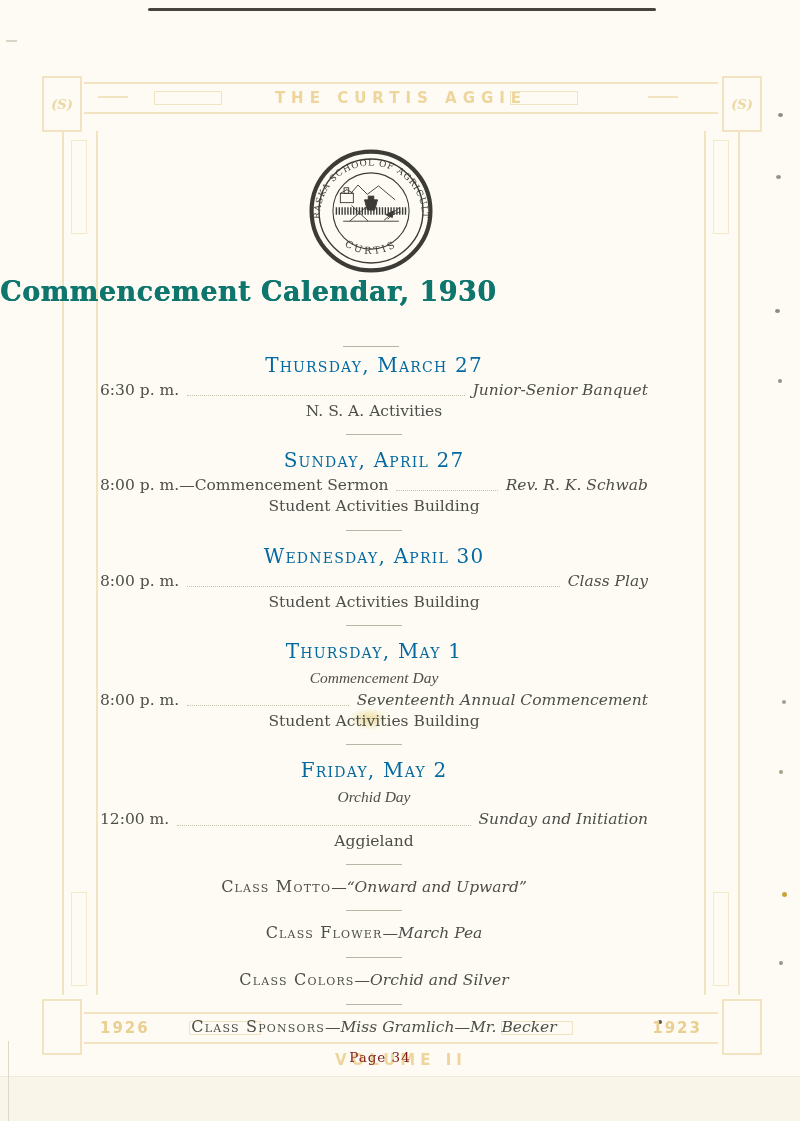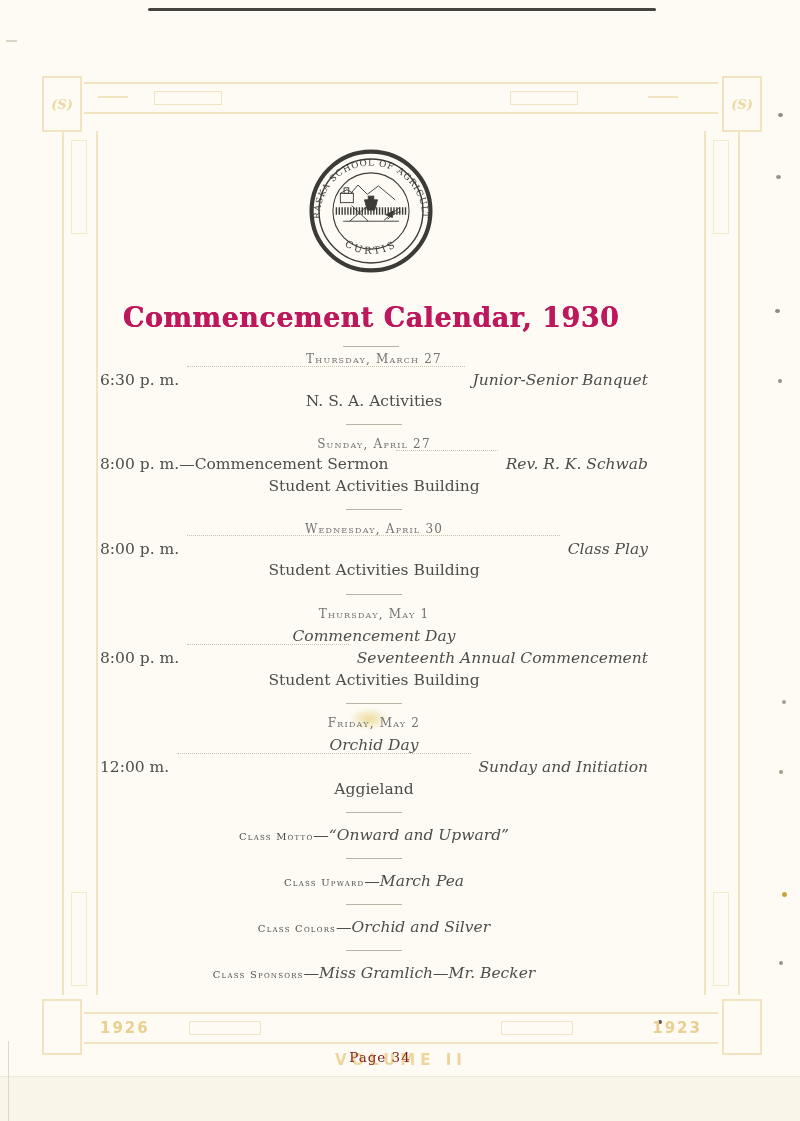--- a/index.html
+++ b/index.html
@@ -51,38 +51,38 @@
     font-weight:700;font-size:15px;letter-spacing:2px;color:#e9cf90;
   }
   .bar-year.left{left:16px;}
   .bar-year.right{right:16px;}
 
   
   .seal{position:absolute;left:306px;top:146px;width:130px;height:130px;}
 
   
   .title{
-    position:absolute;top:302px;left:0;width:742px;text-align:center;
-    font-size:27px;font-weight:700;color:#be185d;letter-spacing:.5px;
+    position:absolute;top:276px;left:0;width:742px;
+    font-size:27px;font-weight:700;color:#0f766e;letter-spacing:.5px;
     text-shadow:.4px 0 currentColor;
   }
   .title-divider{position:absolute;top:346px;left:343px;width:56px;border-bottom:1.5px solid #b7b2a4;}
 
   
   .content{position:absolute;left:100px;top:352px;width:548px;font-size:15.5px;line-height:1.3;text-align:center;}
   .divider{width:56px;border-bottom:1.5px solid #b9b4a6;margin:13px auto 12px auto;}
-  .event-date{font-variant:small-caps;letter-spacing:1.2px;font-size:12px;color:#737373;}
-  .event-subtitle{font-style:italic;margin-top:4px;}
-  .event-row{display:flex;align-items:flex-start;text-align:left;margin-top:2px;}
+  .event-date{font-variant:small-caps;letter-spacing:1.2px;font-size:20px;color:#0369a1;}
+  .event-subtitle{font-style:italic;margin-top:4px;font-family:Liberation Serif, serif;}
+  .event-row{display:flex;align-items:flex-end;text-align:left;margin-top:2px;}
   .event-time{white-space:pre;}
   .leader{flex:1;border-bottom:1.5px dotted #c8c2b0;margin:0 8px;transform:translateY(-4px);}
   .event-name{font-style:italic;white-space:pre;}
   .event-location{margin-top:1px;}
   .class-row{margin-top:2px;}
-  .class-label{font-variant:small-caps;letter-spacing:1.2px;font-size:10px;}
+  .class-label{font-variant:small-caps;letter-spacing:1.2px;font-size:16px;}
   .class-value{font-style:italic;margin-top:28px;}
 
   .page-num{position:absolute;top:1049px;left:0;width:760px;text-align:center;font-size:13.5px;color:#7f1d1d;letter-spacing:1px;}
 </style>
 </head>
 <body>
 
 <div class="page">
 
   <div class="top-scan-line"></div>
@@ -105,20 +105,21 @@
     </div>
   <div class="corner tr">
       <span>(S)</span>
     </div>
   <div class="corner bl"></div>
   <div class="corner br"></div>
 
   <div class="h-bar top">
     <div class="orn-line" style="left:14px;width:30px;"></div>
     <div class="orn-box" style="left:70px;width:66px;"></div>
+    <div class="banner-text">THE CURTIS AGGIE</div>
     <div class="orn-box" style="right:140px;width:66px;"></div>
     <div class="orn-line" style="right:40px;width:30px;"></div>
   </div>
 
   <div class="v-border left">
     <div class="v-inner top"></div>
     <div class="v-inner bot"></div>
   </div>
   <div class="v-border right">
     <div class="v-inner top"></div>
@@ -225,21 +226,21 @@
       <div class="event-location">Aggieland</div>
     </section>
     <div class="divider"></div>
 
     <div class="class-row">
       <span class="class-label">Class Motto</span><span class="class-value">—“Onward and Upward”</span>
     </div>
     <div class="divider"></div>
 
     <div class="class-row">
-      <span class="class-label">Class Upward</span><span class="class-value">—March Pea</span>
+      <span class="class-label">Class Flower</span><span class="class-value">—March Pea</span>
     </div>
     <div class="divider"></div>
 
     <div class="class-row">
       <span class="class-label">Class Colors</span><span class="class-value">—Orchid and Silver</span>
     </div>
     <div class="divider"></div>
 
     <div class="class-row">
       <span class="class-label">Class Sponsors</span><span class="class-value">—Miss Gramlich—Mr. Becker</span>

